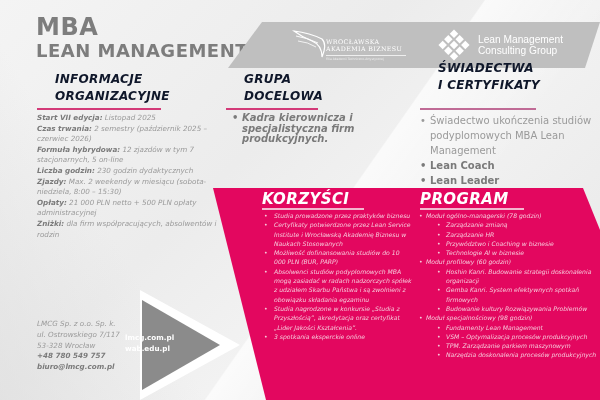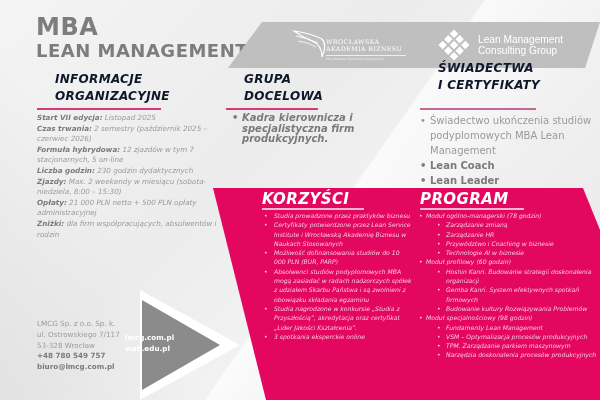--- a/index.html
+++ b/index.html
@@ -50,21 +50,21 @@
   .wh { position:absolute; color:#fff; font-weight:bold; font-style:italic; font-size:15px; line-height:18px; letter-spacing:0.4px; }
   .whr { position:absolute; height:1.5px; background:#f3b7cf; }
   .col-kor { position:absolute; left:262px; top:211px; width:150px; font-size:6.1px; line-height:9.3px; font-style:italic; color:#f6c9da; }
   .col-kor ul.b li { padding-left:12px; }
   .col-prog { position:absolute; left:417px; top:211px; width:183px; font-size:6.1px; line-height:9.3px; font-style:italic; color:#f6c9da; }
   .col-prog ul.b li { padding-left:9px; }
   .col-prog ul.sub { list-style:none; }
   .col-prog ul.sub li { position:relative; padding-left:20px; }
   .col-prog ul.sub li::before { content:"•"; position:absolute; left:11px; }
 
-  .contact { position:absolute; left:37px; top:319px; font-size:7.2px; line-height:10.8px; color:#9a9a9a; }
+  .contact { position:absolute; left:37px; top:319px; font-size:7.2px; line-height:10.8px; font-style:italic; color:#9a9a9a; }
   .contact b { color:#7a7a7a; }
 
   .play { position:absolute; left:140px; top:290px; width:100px; height:110px; }
   .sites { position:absolute; left:125px; top:333px; font-size:7.2px; line-height:10.8px; font-weight:bold; color:#fff; }
 </style>
 </head>
 <body>
 
 <div class="bg-shape bg-a"></div>
 <div class="bg-shape bg-b"></div>

